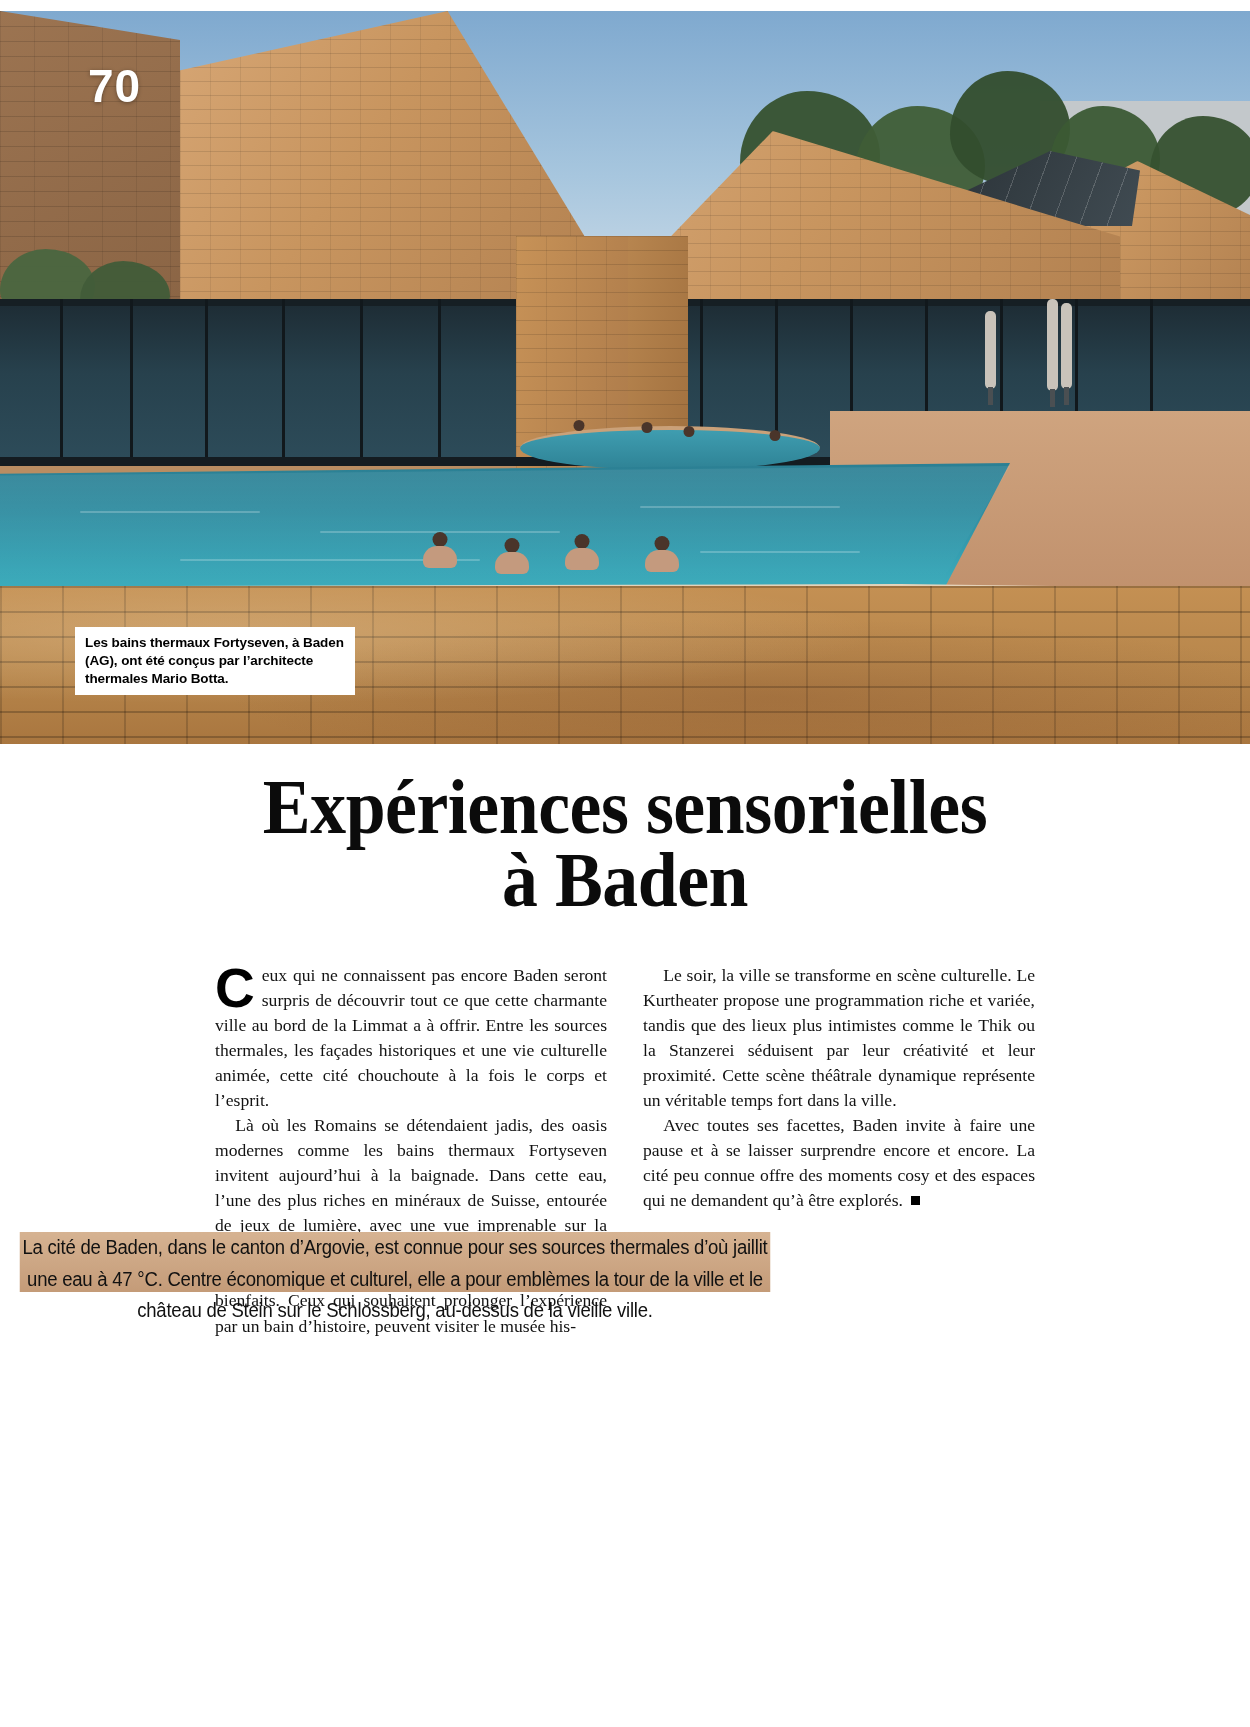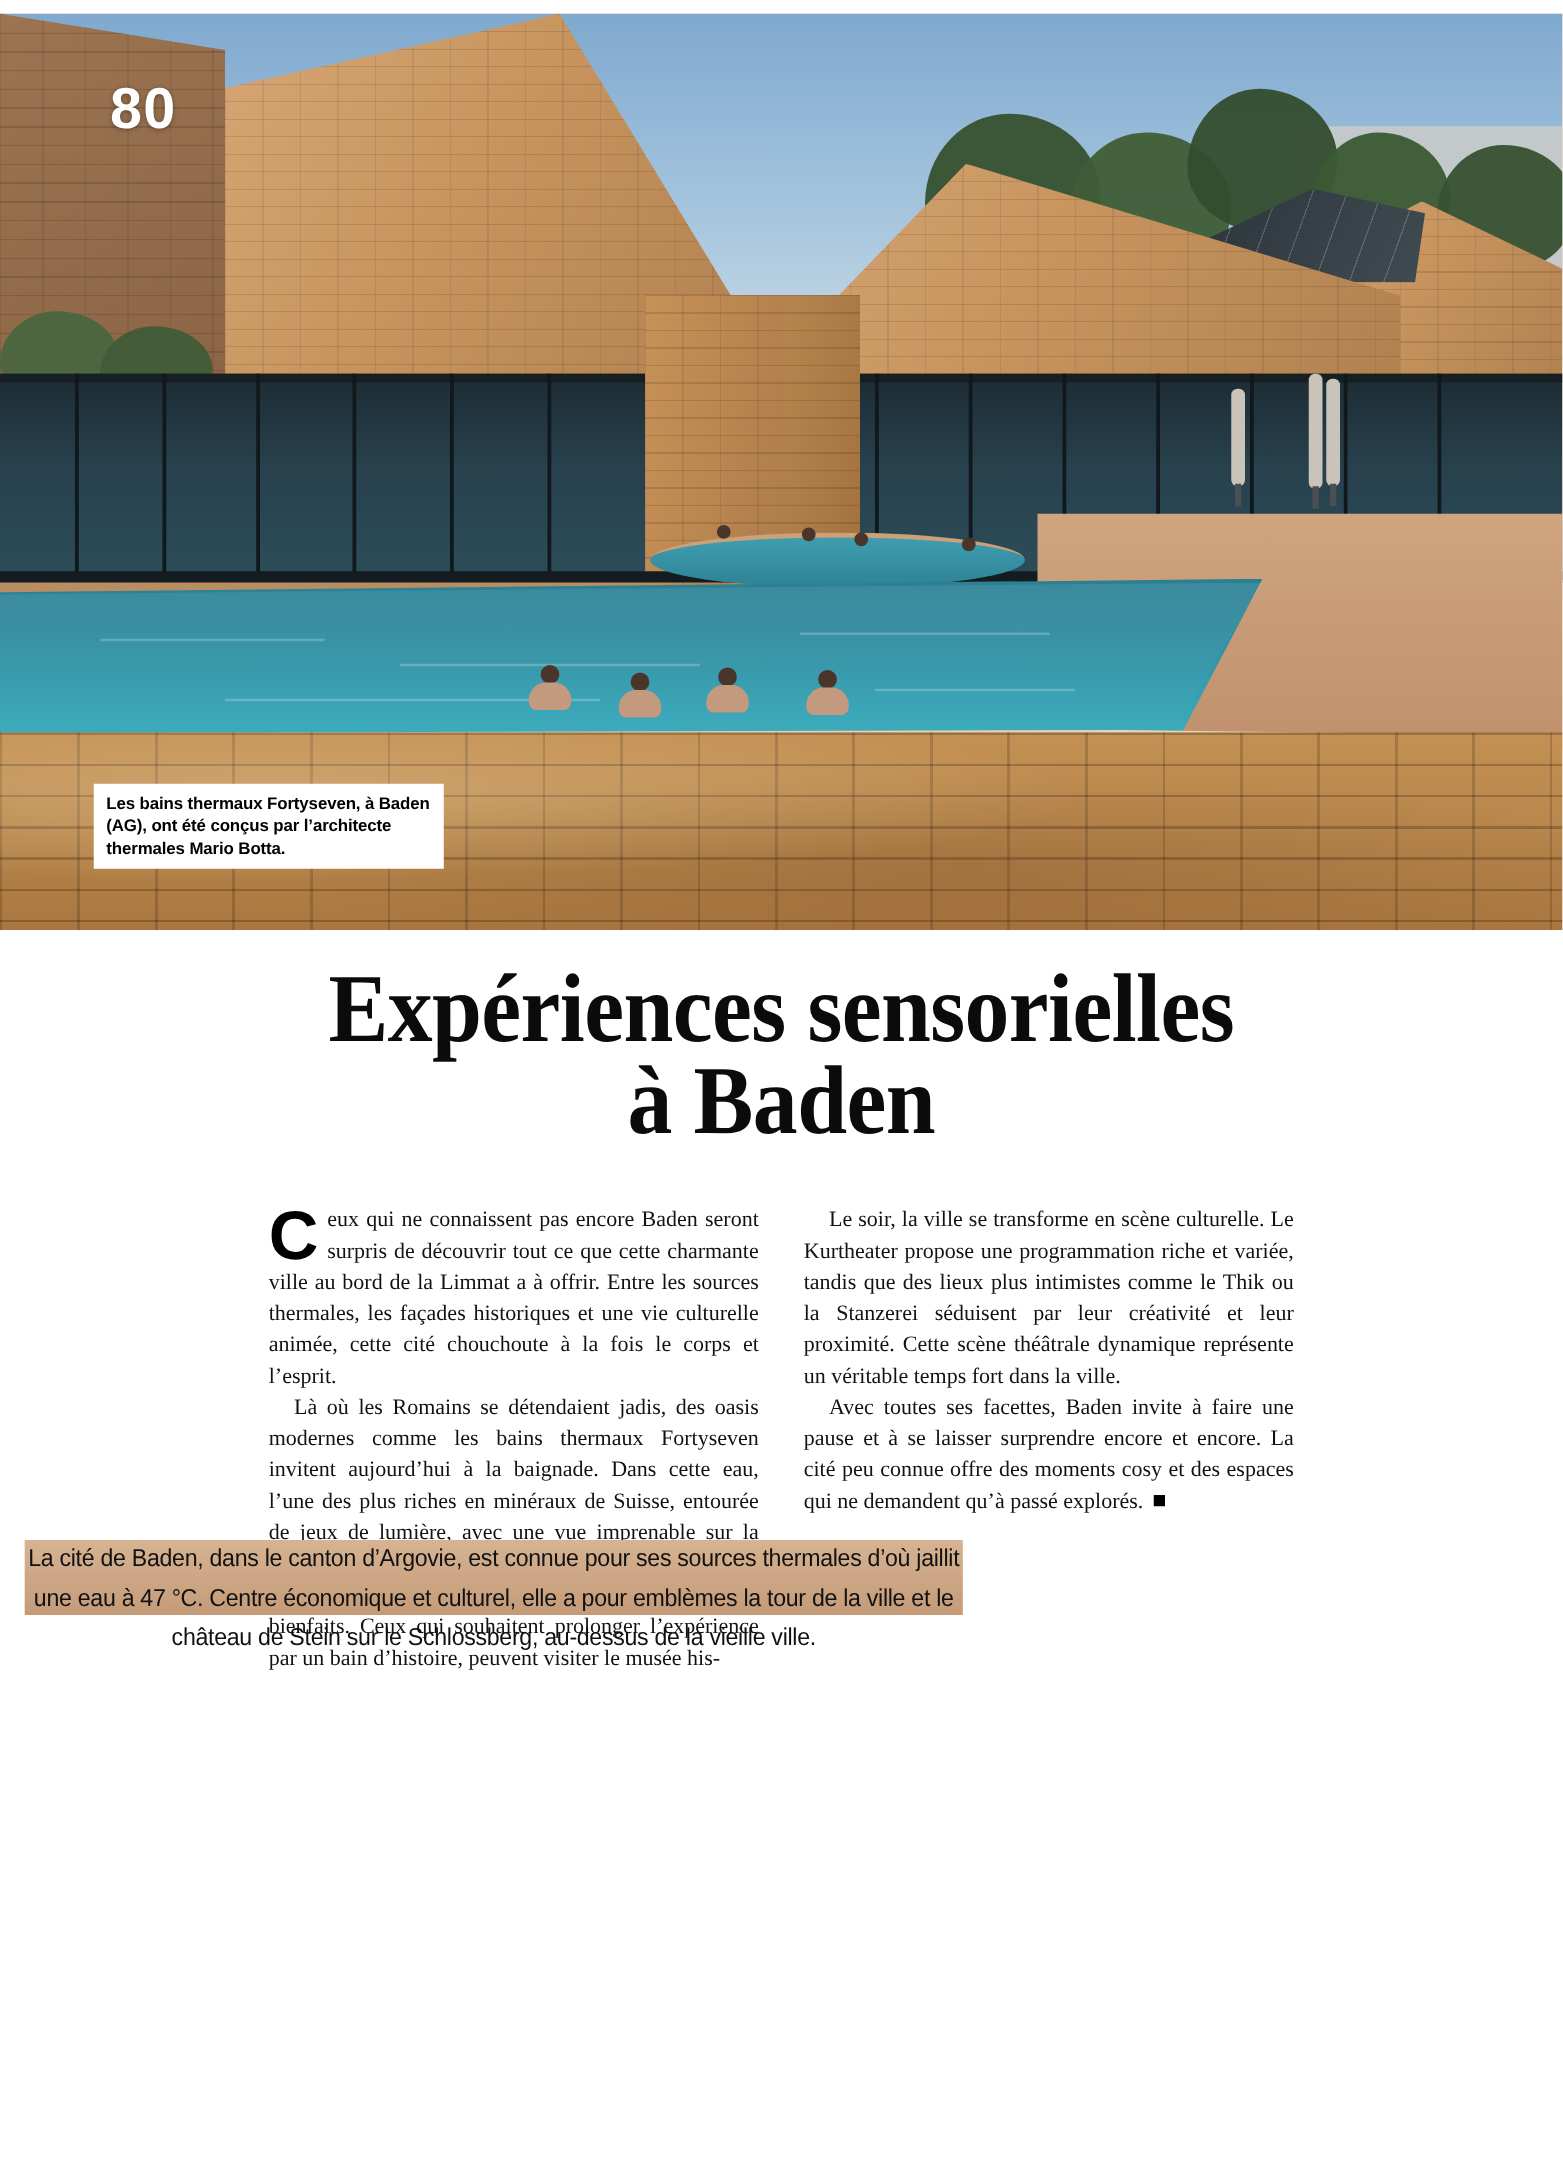--- a/index.html
+++ b/index.html
@@ -486,21 +486,21 @@
 
     <div class="umbrella" style="left:985px; top:300px; height:78px;"></div>
     <div class="umbrella" style="left:1047px; top:288px; height:92px;"></div>
     <div class="umbrella" style="left:1061px; top:292px; height:86px;"></div>
 
     <div class="pool-edge"></div>
     <div class="wall-top-cap"></div>
     <div class="stone-wall"></div>
   </div>
 
-  <div class="page-number">80</div>
+  <div class="page-number">70</div>
 
   <div class="caption-box">
     <p>Les bains thermaux Fortyseven, à Baden (AG), ont été conçus par l’architecte thermales Mario Botta.</p>
   </div>
 </div>
 
 <div class="article">
 
 
   <h1 class="headline">
@@ -510,17 +510,17 @@
 
   <div class="deck">La cité de Baden, dans le canton d’Argovie, est connue pour ses sources thermales d’où jaillit une eau à 47 °C. Centre économique et culturel, elle a pour emblèmes la tour de la ville et le château de Stein sur le Schlossberg, au-dessus de la vieille ville.</div>
 
   <div class="columns">
     <div class="col">
       <p class="first"><span class="dropcap">C</span><span>eux qui ne connaissent pas encore Baden seront surpris de découvrir tout ce que cette charmante ville au bord de la Limmat a à offrir. Entre les sources thermales, les façades historiques et une vie culturelle animée, cette cité chouchoute à la fois le corps et l’esprit.</span></p>
       <p><span>Là où les Romains se détendaient jadis, des oasis modernes comme les bains thermaux Fortyseven invitent aujourd’hui à la baignade. Dans cette eau, l’une des plus riches en minéraux de Suisse, entourée de jeux de lumière, avec une vue imprenable sur la Limmat, on profite d’un moment relaxant. Durant l’hiver, l’eau agréablement chaude offre de nombreux bienfaits. Ceux qui souhaitent prolonger l’expérience par un bain d’histoire, peuvent visiter le musée his-</span></p>
     </div>
     <div class="col">
       <p><span>Le soir, la ville se transforme en scène culturelle. Le Kurtheater propose une programmation riche et variée, tandis que des lieux plus intimistes comme le Thik ou la Stanzerei séduisent par leur créativité et leur proximité. Cette scène théâtrale dynamique représente un véritable temps fort dans la ville.</span></p>
-      <p><span>Avec toutes ses facettes, Baden invite à faire une pause et à se laisser surprendre encore et encore. La cité peu connue offre des moments cosy et des espaces qui ne demandent qu’à passé explorés.</span><span class="endmark"></span></p>
+      <p><span>Avec toutes ses facettes, Baden invite à faire une pause et à se laisser surprendre encore et encore. La cité peu connue offre des moments cosy et des espaces qui ne demandent qu’à être explorés.</span><span class="endmark"></span></p>
     </div>
   </div>
 
 </div>
 
 </body></html>

